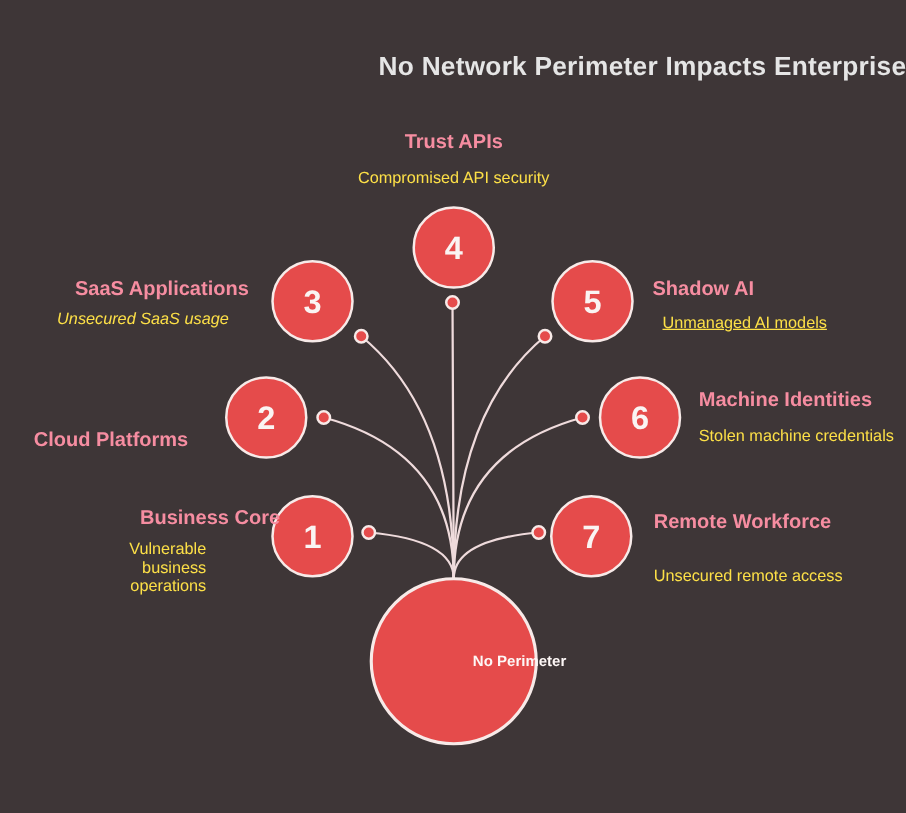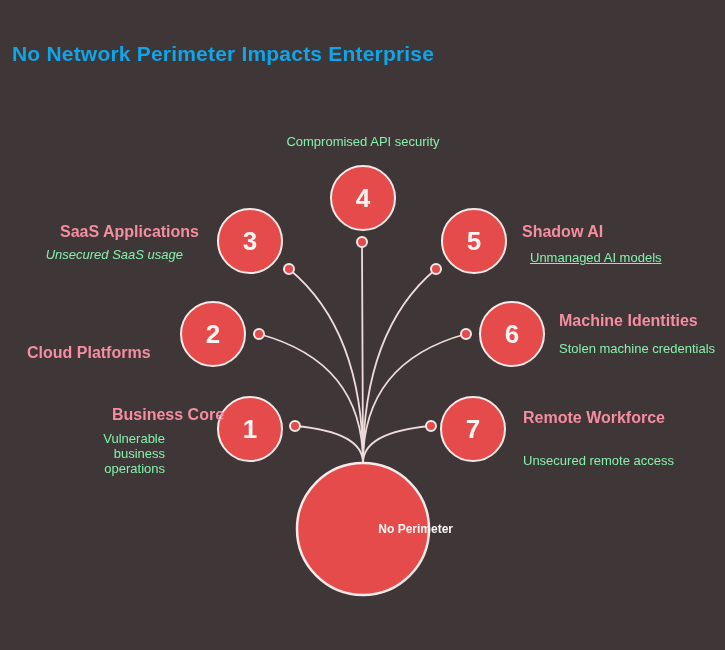--- a/index.html
+++ b/index.html
@@ -3,25 +3,25 @@
 <meta charset="utf-8">
 <style>
   html,body{margin:0;padding:0;background:#3e3637;}
   .stage{
     position:relative;width:725px;height:650px;background:#3e3637;overflow:hidden;
     font-family:"Liberation Sans",sans-serif;
   }
   .stage svg{position:absolute;left:0;top:0;}
   .abs{position:absolute;}
   .title{
-    left:12px;right:0;top:42px;text-align:left;
-    font-size:21px;font-weight:bold;color:#0ea5e9;letter-spacing:.2px;
+    left:2px;right:0;top:42px;text-align:right;
+    font-size:21px;font-weight:bold;color:#e5e5e5;letter-spacing:.2px;
   }
   .node-label{font-size:16px;font-weight:bold;color:#f68da1;line-height:19px;white-space:nowrap;}
-  .node-desc{font-size:13px;color:#86efac;line-height:16px;}
+  .node-desc{font-size:13px;color:#fde047;line-height:16px;}
   .nowrap{white-space:nowrap;}
   .ta-r{text-align:right;}
   .node-number{
     width:60px;text-align:center;font-size:26px;font-weight:bold;
     color:#faf4f3;line-height:32px;
   }
   .center-label{
     left:273px;top:518px;width:180px;text-align:right;
     font-size:12px;font-weight:bold;color:#fdf7f6;line-height:22px;
   }
@@ -72,20 +72,21 @@
       <circle cx="363" cy="198" r="32"></circle>
       <circle cx="474" cy="241" r="32"></circle>
       <circle cx="512" cy="334" r="32"></circle>
       <circle cx="473" cy="429" r="32"></circle>
       <circle cx="363" cy="529" r="66" stroke-width="2.5"></circle>
     </g>
   </svg>
 
   <div class="abs title">No Network Perimeter Impacts Enterprise</div>
 
+  <div class="abs node-label lbl-4">Trust APIs</div>
   <div class="abs node-desc desc-4 nowrap">Compromised API security</div>
   <div class="abs node-number num-4">4</div>
 
   <div class="abs node-label lbl-3">SaaS Applications</div>
   <div class="abs node-desc desc-3 ta-r nowrap">Unsecured SaaS usage</div>
   <div class="abs node-number num-3">3</div>
 
   <div class="abs node-label lbl-2">Cloud Platforms</div>
   <div class="abs node-number num-2">2</div>
 

